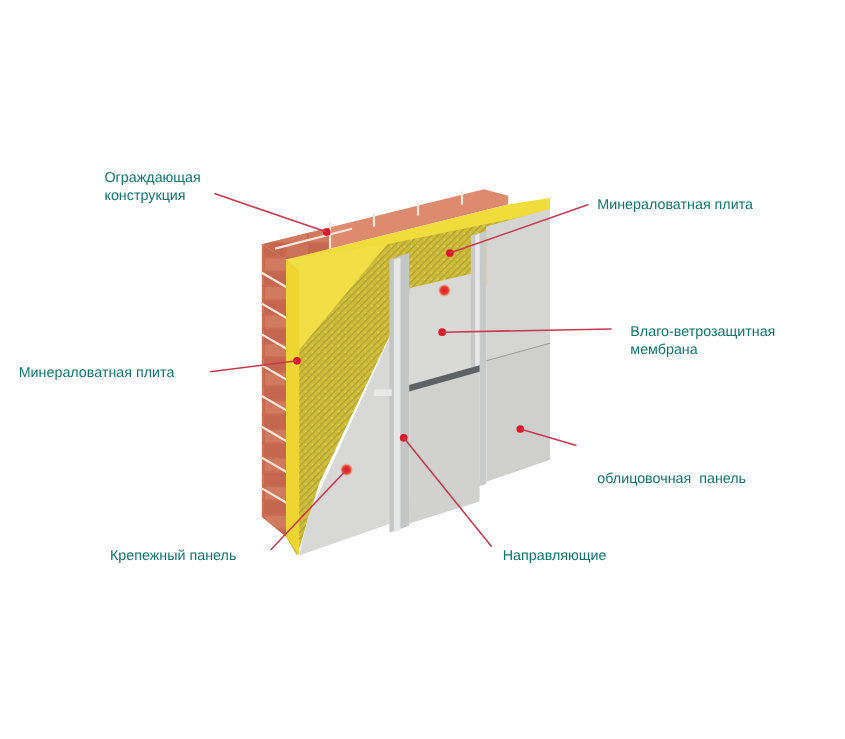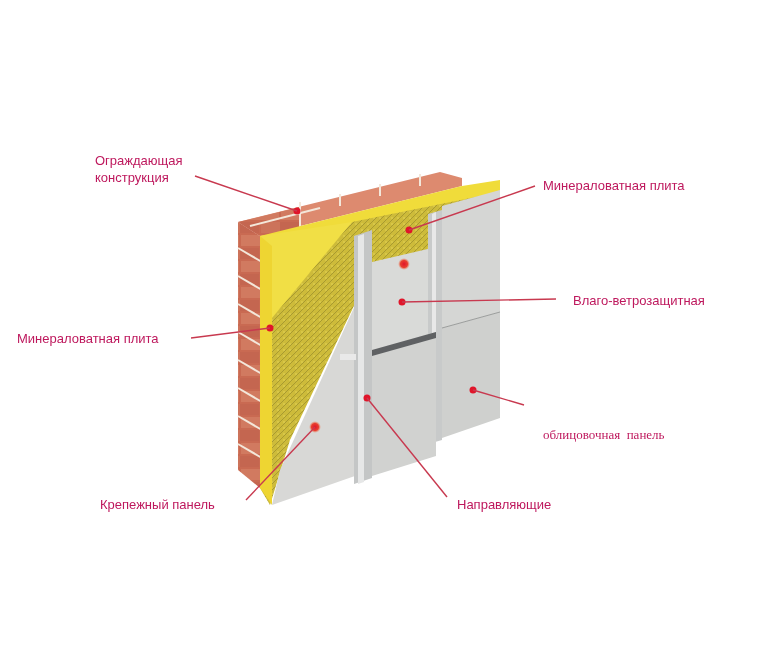--- a/index.html
+++ b/index.html
@@ -1,19 +1,19 @@
 <!DOCTYPE html>
 <html><head>
 <meta charset="utf-8">
 <style>
   html, body { margin:0; padding:0; background:#ffffff; }
   body { width:768px; height:672px; position:relative; overflow:hidden;
          font-family:"Liberation Sans", "DejaVu Sans", sans-serif; }
   #diagram { position:absolute; left:0; top:0; width:768px; height:672px; }
-  .label { position:absolute; font-size:13px; line-height:17px; color:#be185d;
+  .label { position:absolute; font-size:13px; line-height:17px; color:#0f766e;
            white-space:nowrap; letter-spacing:0; }
 </style>
 </head>
 <body>
 
 <svg id="diagram" viewBox="0 0 768 672" xmlns="http://www.w3.org/2000/svg">
   <defs>
     <pattern id="bricks" width="40" height="26" patternUnits="userSpaceOnUse">
       <rect width="40" height="26" fill="#c96a52"></rect>
       <rect x="1" y="1" width="38" height="11" fill="#d17a60"></rect>
@@ -112,24 +112,25 @@
 <div class="label" style="left:543px; top:177px;">
   <span>Минераловатная плита</span>
 </div>
 
 <div class="label" style="left:17px; top:330px;">
   <span>Минераловатная плита</span>
 </div>
 
 <div class="label" style="left:573px; top:292px;">
   <div>Влаго-ветрозащитная</div>
+  <div>мембрана</div>
 </div>
 
 <div class="label" style="left:543px; top:392px; white-space:pre;">
-  <div style="white-space:pre;font-family:Liberation Serif, serif;">облицовочная  панель</div>
+  <div style="white-space:pre;">облицовочная  панель</div>
 </div>
 
 <div class="label" style="left:100px; top:496px;">
   <span>Крепежный панель</span>
 </div>
 
 <div class="label" style="left:457px; top:496px;text-align:right;">
   <span>Направляющие</span>
 </div>
 

